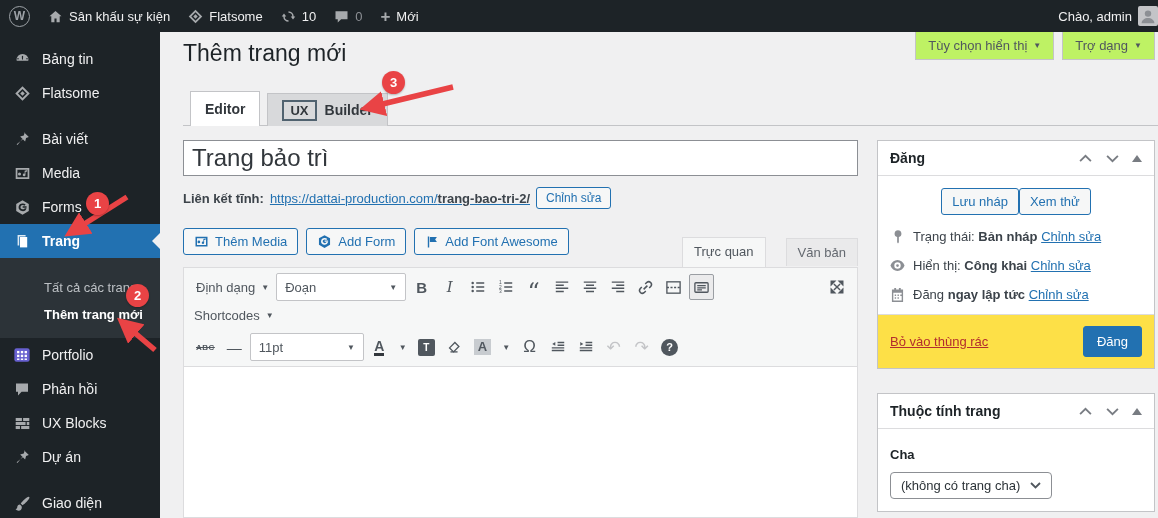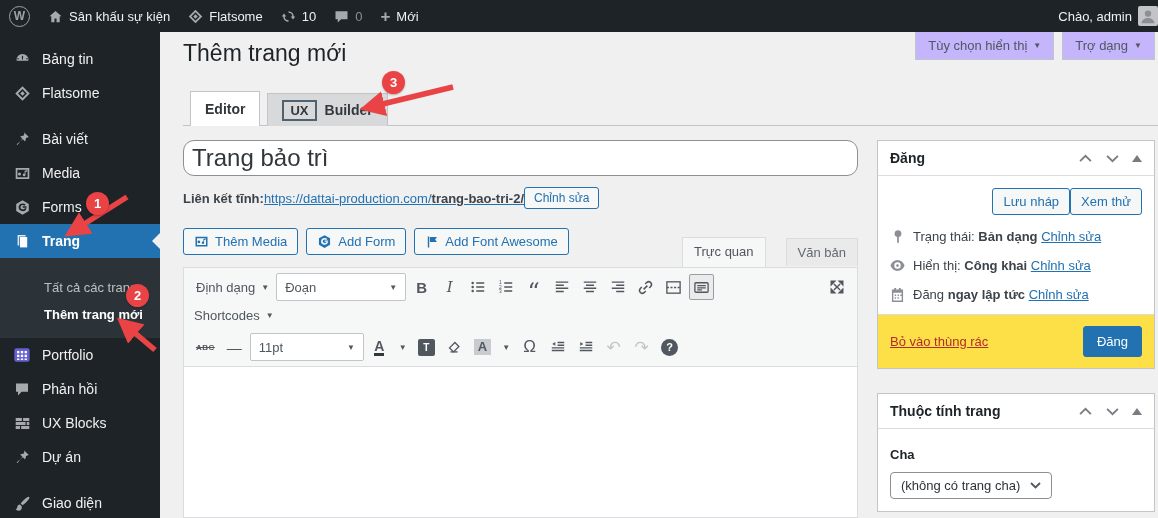--- a/index.html
+++ b/index.html
@@ -27,36 +27,36 @@
   .mi.active{background:#2271b1;color:#fff;font-weight:600}
   .mi.active .ico{color:#fff}
   .mi.active::after{content:"";position:absolute;right:0;top:50%;margin-top:-8px;width:0;height:0;
       border-top:8px solid transparent;border-bottom:8px solid transparent;border-right:8px solid #f0f0f1}
   .submenu{background:#2c3338;padding:16px 0 10px}
   .smi{padding:6px 0 6px 44px;font-size:13px;color:#bcc0c4;cursor:pointer}
   .smi.current{color:#fff;font-weight:700}
   
   #page{position:absolute;left:160px;top:32px;right:0;bottom:0;background:#f0f0f1}
   .screenopts{position:absolute;top:0;right:3px;display:flex;gap:8px;z-index:5}
-  .sobtn{background:#c4b5fd;border:1px solid #c3c4c7;border-top:none;color:#50575e;font-size:13px;
+  .sobtn{background:#bef264;border:1px solid #c3c4c7;border-top:none;color:#50575e;font-size:13px;
          padding:6px 12px;display:inline-flex;align-items:center;gap:6px;cursor:pointer;
          font-family:inherit}
   .car{font-size:8px;color:#50575e}
   h1{position:absolute;left:23px;top:8px;margin:0;font-size:23px;font-weight:400;color:#1d2327}
   .tabline{position:absolute;left:23px;right:0;top:93px;height:1px;background:#c3c4c7}
   .tabs{position:absolute;left:30px;top:60px;height:34px;display:flex;align-items:flex-end;gap:7px;z-index:6}
   .tab{display:inline-flex;align-items:center;gap:8px;font-size:14px;font-weight:700;color:#32373c;
        padding:0 14px;cursor:pointer}
   .tab.active{background:#fff;border:1px solid #c3c4c7;border-bottom:none;height:34px}
   .tab.inactive{background:#d8d9db;border:1px solid #c3c4c7;border-bottom:none;height:32px}
   .uxbadge{border:2px solid #50626f;padding:1px 6px;font-weight:700;color:#32373c;font-size:13px}
   #titleinput{position:absolute;left:23px;top:108px;width:657px;height:28px;border:1px solid #8c8f94;
-       border-radius:11px;font-size:24px;color:#32373c;padding:3px 8px;background:#fff;
+       border-radius:0;font-size:24px;color:#32373c;padding:3px 8px;background:#fff;
        font-family:inherit}
-  .permalink{position:absolute;left:23px;top:155px;display:flex;align-items:center;font-size:13px}
+  .permalink{position:absolute;left:23px;top:155px;display:flex;align-items:center;gap:6px;font-size:13px}
   .permalink b{color:#3c434a}
   .plink{color:#2271b1;text-decoration:underline;cursor:pointer}
   .btn-sm{background:#f6f7f7;border:1px solid #2271b1;color:#2271b1;border-radius:3px;
        font-size:12px;padding:3px 9px;cursor:pointer;font-family:inherit}
   .mediarow{position:absolute;left:23px;top:196px;display:flex;gap:8px;align-items:center}
   .btn2{background:#f6f7f7;border:1px solid #2271b1;color:#2271b1;border-radius:3px;font-size:13px;
        padding:5px 10px;cursor:pointer;display:inline-flex;align-items:center;gap:6px;font-family:inherit}
   .switch{position:absolute;left:23px;top:205px;width:675px;display:flex;justify-content:flex-end;
        align-items:flex-end;gap:20px;z-index:4}
   .stab{font-size:13px;padding:6px 11px;border:1px solid #dcdcde;border-bottom:none;cursor:pointer}
@@ -87,21 +87,21 @@
   .econtent{flex:1;background:#fff;border-top:1px solid #dcdcde;cursor:text}
   
   .rightcol{position:absolute;left:717px;top:108px;width:278px}
   .panel{background:#fff;border:1px solid #c3c4c7;margin-bottom:24px}
   .phead{display:flex;align-items:center;padding:9px 12px;border-bottom:1px solid #dcdcde;cursor:pointer}
   .ptitle{font-size:14px;font-weight:700;color:#1d2327}
   .pctrl{margin-left:auto;display:flex;gap:12px;align-items:center}
   .tri-up{width:0;height:0;border-left:5px solid transparent;border-right:5px solid transparent;
        border-bottom:7px solid #787c82;cursor:pointer}
   .pbody{padding:12px;font-size:13px;color:#3c434a}
-  .btnrow{display:flex;justify-content:flex-end;margin-bottom:4px}
+  .btnrow{display:flex;justify-content:center;margin-bottom:4px}
   .inforow{display:flex;align-items:center;gap:8px;margin-top:14px}
   .inforow .picon{color:#8c8f94;width:15px;display:flex;justify-content:center}
   .alink{color:#2271b1;text-decoration:underline;cursor:pointer}
   .pfoot{display:flex;justify-content:space-between;align-items:center;background:#fde047;
        border-top:1px solid #dcdcde;padding:11px 12px}
   .trash{color:#b32d2e;text-decoration:underline;cursor:pointer;font-size:13px}
   .btn1{background:#2271b1;border:1px solid #2271b1;color:#fff;border-radius:3px;font-size:13px;
        padding:7px 13px;cursor:pointer;font-family:inherit}
   .parentlbl{font-weight:700;margin:6px 0 10px;color:#1d2327}
   .wsel{display:inline-flex;align-items:center;gap:10px;background:#fff;border:1px solid #8c8f94;
@@ -527,21 +527,21 @@
           <button class="btn2">Xem thử</button>
         </div>
         <div class="inforow">
           <span class="picon">
             <svg width="12" height="14" viewBox="0 0 14 16" fill="currentColor">
                 <path d="M7 0a4 4 0 00-1 7.87V14l1 1.6L8 14V7.87A4 4 0 007 0z"></path>
               </svg>
           </span>
           <span>
             <span>Trạng thái:</span>
-            <b>Bản dạng</b>
+            <b>Bản nháp</b>
             <span class="alink">Chỉnh sửa</span>
           </span>
         </div>
         <div class="inforow">
           <span class="picon">
             <svg width="15" height="11" viewBox="0 0 16 12" fill="currentColor">
                 <path d="M8 0C4.5 0 1.6 2.4.3 6c1.3 3.6 4.2 6 7.7 6s6.4-2.4 7.7-6C14.4 2.4 11.5 0 8 0zm0 9.5A3.5 3.5 0 118 2.5a3.5 3.5 0 010 7zm0-2a1.5 1.5 0 100-3 1.5 1.5 0 000 3z"></path>
               </svg>
           </span>
           <span>

